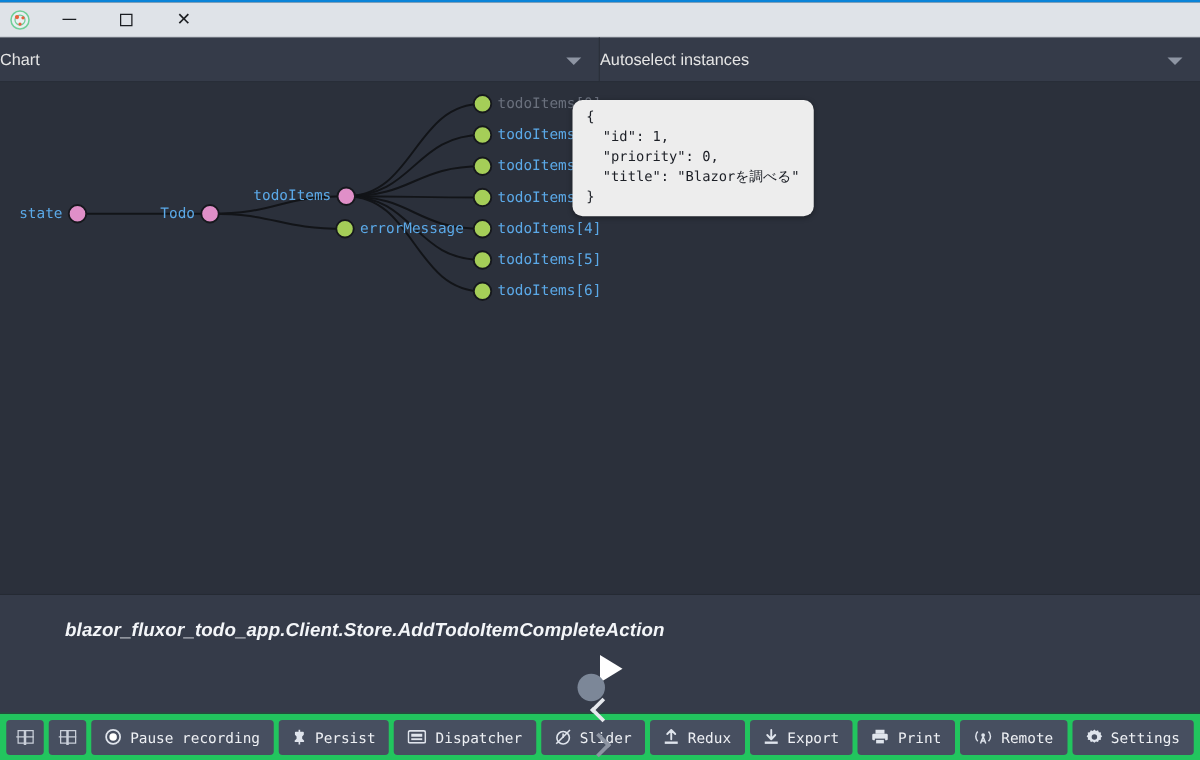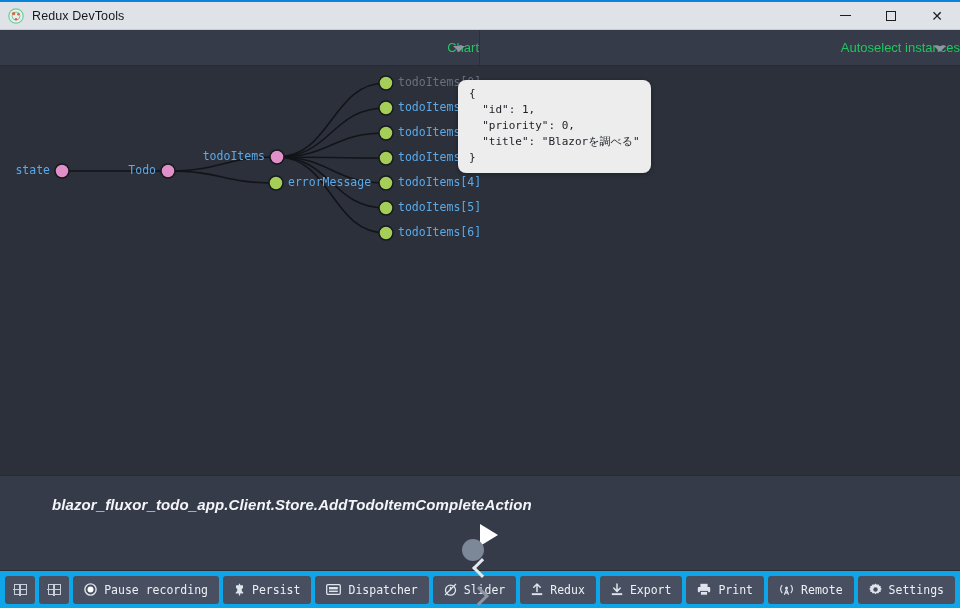--- a/index.html
+++ b/index.html
@@ -46,22 +46,22 @@
   
   .selbar {
     flex: 0 0 36px; height: 36px;
     display: flex;
     background: #353b49;
     border-bottom: 1px solid #252a33;
   }
   .sel {
     flex: 1 1 50%;
     position: relative;
-    display: flex; align-items: center; justify-content: flex-end;
-    color: #22c55e; font-size: 13px;
+    display: flex; align-items: center; justify-content: flex-start;
+    color: #e5e5e5; font-size: 13px;
     border-right: 1px solid #2b303b;
   }
   .sel:last-child { border-right: none; }
   .sel-arrow {
     position: absolute; right: 14px; top: 50%;
     margin-top: -2px;
     width: 0; height: 0;
     border-left: 6px solid transparent;
     border-right: 6px solid transparent;
     border-top: 6px solid #8e95a3;
@@ -166,21 +166,21 @@
     position: absolute; right: 7px; top: 50%; margin-top: -2px;
     width: 0; height: 0;
     border-left: 5px solid transparent;
     border-right: 5px solid transparent;
     border-top: 5px solid #d7dbe2;
   }
 
   
   .btnbar {
     flex: 0 0 38px; height: 38px;
-    background: #0ea5e9;
+    background: #22c55e;
     display: flex; align-items: center;
     padding: 0 5px;
     gap: 4px;
     border-top: 1px solid #242932;
   }
   .bbtn {
     height: 28px;
     background: #474f60;
     border-radius: 3px;
     display: flex; align-items: center; justify-content: center;
@@ -216,21 +216,20 @@
   <div class="titlebar">
     <div class="tb-icon">
       <svg width="16" height="16" viewBox="0 0 16 16">
         <circle cx="8" cy="8" r="7.2" fill="#e9eef2" stroke="#6fcf97" stroke-width="1.2"></circle>
         <circle cx="8" cy="8" r="4" fill="none" stroke="#6fcf97" stroke-width="1"></circle>
         <circle cx="5.6" cy="5.6" r="1.7" fill="#e8603c"></circle>
         <circle cx="10.4" cy="6.2" r="1.3" fill="#e8603c"></circle>
         <circle cx="8" cy="11.2" r="1.3" fill="#e8603c"></circle>
       </svg>
     </div>
-    <div class="tb-title">Redux DevTools</div>
     <div class="win-btns">
       <div class="win-btn">
         <span class="glyph-min"></span>
       </div>
       <div class="win-btn">
         <span class="glyph-max"></span>
       </div>
       <div class="win-btn close">
         <span class="glyph-close">✕</span>
       </div>

